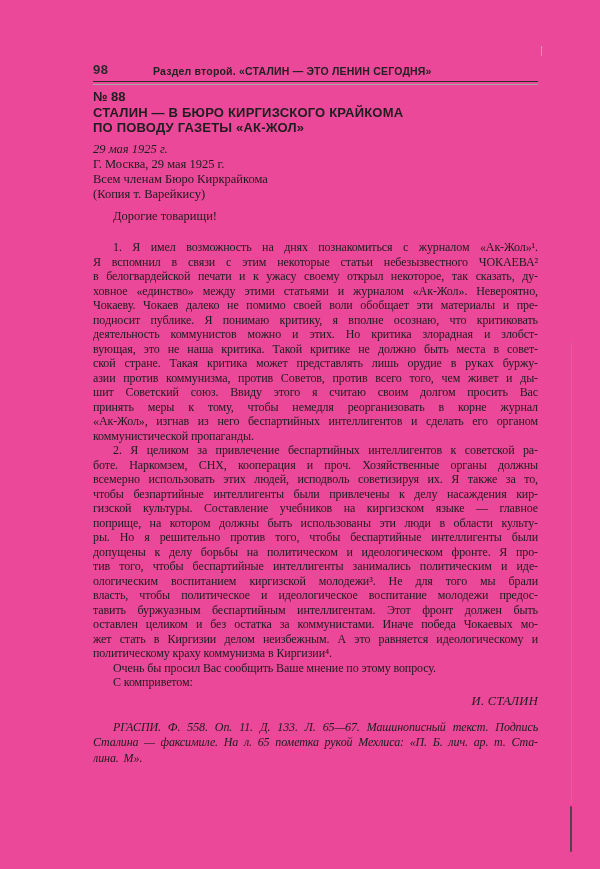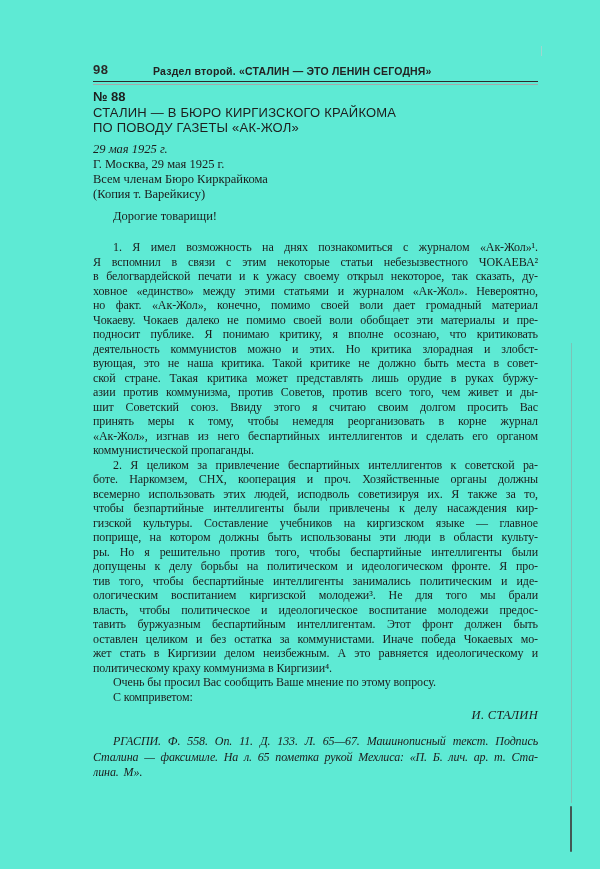--- a/index.html
+++ b/index.html
@@ -4,21 +4,21 @@
 <style>
   html, body { margin: 0; padding: 0; }
   body {
     width: 600px; height: 869px;
     background: #f4f4f4;
     font-family: "Liberation Serif", "DejaVu Serif", serif;
   }
   .page {
     position: relative;
     width: 600px; height: 869px;
-    background: #5eead4;
+    background: #ec4899;
     color: #1c1c1c;
     overflow: hidden;
   }
   .content {
     position: absolute;
     left: 93px; top: 0;
     width: 445px;
     padding-top: 62px;
   }
   
@@ -55,21 +55,21 @@
     margin-top: 4px;
     font-family: "Liberation Sans", "DejaVu Sans", sans-serif;
     font-weight: bold;
     font-size: 13px;
     line-height: 15px;
     color: #1e1e1e;
   }
   .doc-title { margin-top: 1px; }
   .title-line {
     font-family: "Liberation Sans", "DejaVu Sans", sans-serif;
-    font-weight: normal;
+    font-weight: bold;
     font-size: 13px;
     line-height: 15px;
     letter-spacing: 0.2px;
     color: #1e1e1e;
   }
   .doc-date {
     margin-top: 7px;
     font-style: italic;
     font-size: 12.5px;
     line-height: 15px;
@@ -168,21 +168,20 @@
       </div>
 
     <div class="salutation">Дорогие товарищи!</div>
 
     <div class="body-block">
         <div class="paragraph">
           <div class="bline first">1. Я имел возможность на днях познакомиться с журналом «Ак-Жол»¹.</div>
           <div class="bline">Я вспомнил в связи с этим некоторые статьи небезызвестного ЧОКАЕВА²</div>
           <div class="bline">в белогвардейской печати и к ужасу своему открыл некоторое, так сказать, ду-</div>
           <div class="bline">ховное «единство» между этими статьями и журналом «Ак-Жол». Невероятно,</div>
-          <div class="bline">но факт. «Ак-Жол», конечно, помимо своей воли дает громадный материал</div>
           <div class="bline">Чокаеву. Чокаев далеко не помимо своей воли обобщает эти материалы и пре-</div>
           <div class="bline">подносит публике. Я понимаю критику, я вполне осознаю, что критиковать</div>
           <div class="bline">деятельность коммунистов можно и этих. Но критика злорадная и злобст-</div>
           <div class="bline">вующая, это не наша критика. Такой критике не должно быть места в совет-</div>
           <div class="bline">ской стране. Такая критика может представлять лишь орудие в руках буржу-</div>
           <div class="bline">азии против коммунизма, против Советов, против всего того, чем живет и ды-</div>
           <div class="bline">шит Советский союз. Ввиду этого я считаю своим долгом просить Вас</div>
           <div class="bline">принять меры к тому, чтобы немедля реорганизовать в корне журнал</div>
           <div class="bline">«Ак-Жол», изгнав из него беспартийных интеллигентов и сделать его органом</div>
           <div class="bline last">коммунистической пропаганды.</div>

